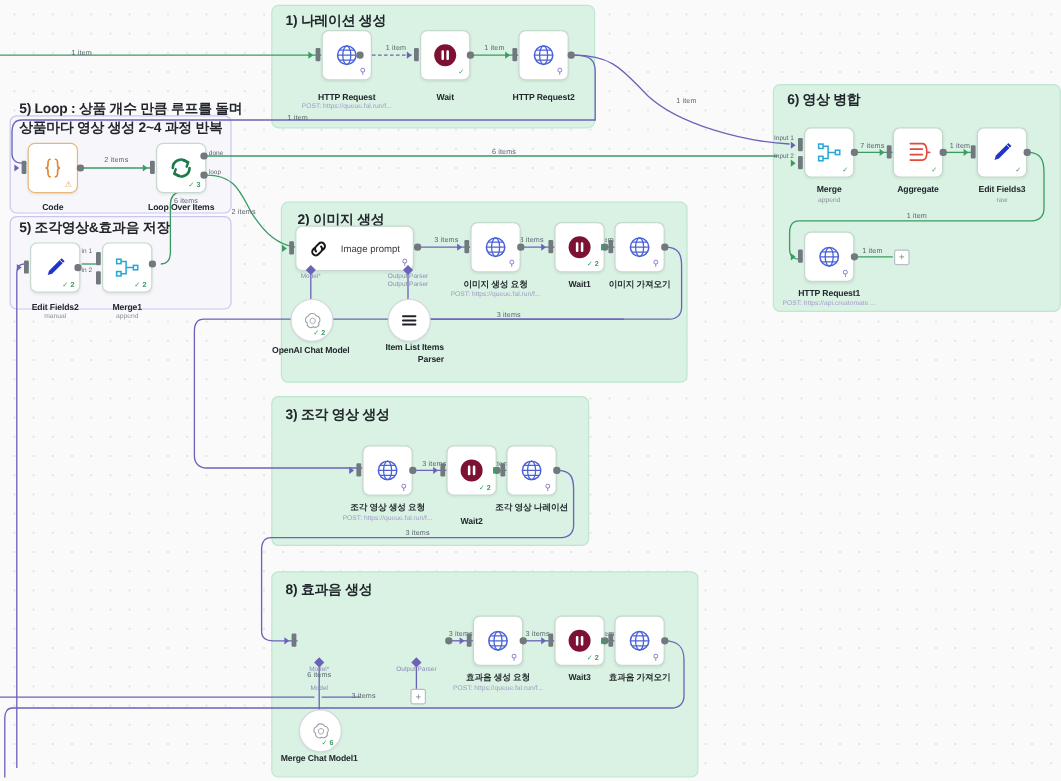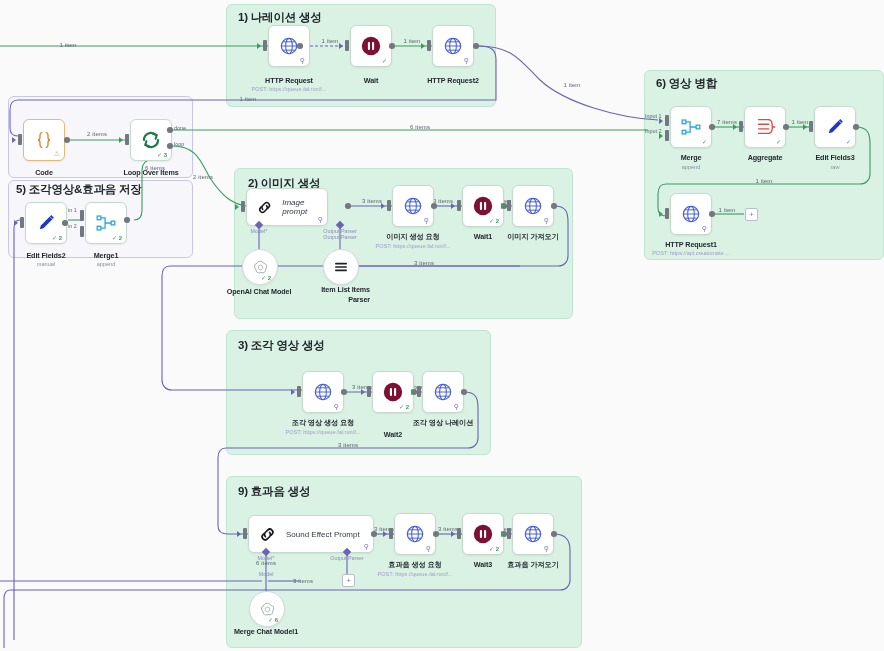--- a/index.html
+++ b/index.html
@@ -118,23 +118,24 @@
   <div class="sticky" style="left:226px;top:4px;width:270px;height:103px;"></div>
   <div class="sticky-title" style="left:238px;top:10px;">1) 나레이션 생성</div>
 
   <div class="sticky" style="left:234px;top:168px;width:339px;height:151px;"></div>
   <div class="sticky-title" style="left:248px;top:176px;">2) 이미지 생성</div>
 
   <div class="sticky" style="left:226px;top:330px;width:265px;height:125px;"></div>
   <div class="sticky-title" style="left:238px;top:338px;">3) 조각 영상 생성</div>
 
   <div class="sticky" style="left:226px;top:476px;width:356px;height:172px;"></div>
-  <div class="sticky-title" style="left:238px;top:484px;">9) 효과음 생성</div>
+  <div class="sticky-title" style="left:238px;top:484px;">8) 효과음 생성</div>
 
   <div class="sticky purple" style="left:8px;top:96px;width:185px;height:82px;"></div>
+  <div class="sticky-title wrap" style="left:16px;top:84px;width:190px;">5) Loop : 상품 개수 만큼 루프를 돌며 상품마다 영상 생성 2~4 과정 반복</div>
 
   <div class="sticky purple" style="left:8px;top:180px;width:185px;height:78px;"></div>
   <div class="sticky-title" style="left:16px;top:182px;">5) 조각영상&amp;효과음 저장</div>
 
   <div class="sticky" style="left:644px;top:70px;width:240px;height:190px;"></div>
   <div class="sticky-title" style="left:656px;top:76px;">6) 영상 병합</div>
 
   <svg id="wires" width="884" height="651">
     <defs></defs>
     <g fill="none" stroke-width="1.1">
@@ -315,21 +316,21 @@
     <span class="check">✓ 2</span>
   </div>
   <div class="inport" style="left:80px;top:210px;"></div>
   <div class="inport" style="left:80px;top:226px;"></div>
   <div class="portlabel" style="left:68px;top:207px;">in 1</div>
   <div class="portlabel" style="left:68px;top:223px;">in 2</div>
   <div class="dot" style="left:124px;top:217px;"></div>
   <div class="node-caption" style="left:106px;top:251px;">Merge1</div>
   <div class="node-sub" style="left:106px;top:261px;">append</div>
 
-  <div class="node wide" style="left:246px;top:188px;width:82px;height:38px;font-style:italic;">
+  <div class="node wide" style="left:246px;top:188px;width:99px;height:38px;">
     <svg class="icon" width="19" height="19" viewBox="0 0 24 24">
       <path d="M9.4,14.6 A3.8,3.8 0 0 1 9.4,9.2 L12.2,6.4 A3.8,3.8 0 0 1 17.6,11.8 L16.2,13.2" fill="none" stroke="#16181c" stroke-width="2.1" stroke-linecap="round"></path>
       <path d="M14.6,9.4 A3.8,3.8 0 0 1 14.6,14.8 L11.8,17.6 A3.8,3.8 0 0 1 6.4,12.2 L7.8,10.8" fill="none" stroke="#16181c" stroke-width="2.1" stroke-linecap="round"></path>
     </svg>
     <span class="wideprompt-label">Image prompt</span>
     <span class="pinicon">⚲</span>
   </div>
   <div class="inport" style="left:241px;top:201px;"></div>
   <div class="arr" style="left:235px;top:203.5px;"></div>
   <div class="dot" style="left:345px;top:203px;"></div>
@@ -430,28 +431,20 @@
       <ellipse cx="12" cy="12" rx="4" ry="9.2" fill="none" stroke="#4a62d8" stroke-width="1.3"></ellipse>
       <path d="M3,12 H21 M4.6,7 H19.4 M4.6,17 H19.4" stroke="#4a62d8" stroke-width="1.2" fill="none"></path>
     </svg>
     <span class="pinicon">⚲</span>
   </div>
   <div class="inport" style="left:417px;top:386px;"></div>
   <div class="arr" style="left:411px;top:388.5px;"></div>
   <div class="dot" style="left:461px;top:389px;"></div>
   <div class="node-caption" style="left:443px;top:418px;">조각 영상 나레이션</div>
 
-  <div class="node wide" style="left:248px;top:515px;width:126px;height:38px;">
-    <svg class="icon" width="19" height="19" viewBox="0 0 24 24">
-      <path d="M9.4,14.6 A3.8,3.8 0 0 1 9.4,9.2 L12.2,6.4 A3.8,3.8 0 0 1 17.6,11.8 L16.2,13.2" fill="none" stroke="#16181c" stroke-width="2.1" stroke-linecap="round"></path>
-      <path d="M14.6,9.4 A3.8,3.8 0 0 1 14.6,14.8 L11.8,17.6 A3.8,3.8 0 0 1 6.4,12.2 L7.8,10.8" fill="none" stroke="#16181c" stroke-width="2.1" stroke-linecap="round"></path>
-    </svg>
-    <span class="wideprompt-label">Sound Effect Prompt</span>
-    <span class="pinicon">⚲</span>
-  </div>
   <div class="inport" style="left:243px;top:528px;"></div>
   <div class="arr purple" style="left:237px;top:530.5px;"></div>
   <div class="dot" style="left:371px;top:531px;"></div>
   <div class="diamond" style="left:263px;top:549px;"></div>
   <div class="diamond" style="left:344px;top:549px;"></div>
   <div class="sublabel" style="left:266px;top:555px;">Model*</div>
   <div class="sublabel" style="left:347px;top:555px;">Output Parser</div>
   <div class="sublabel" style="left:266px;top:571px;">Model</div>
   <div class="plusbox" style="left:342px;top:574px;">+</div>
 

